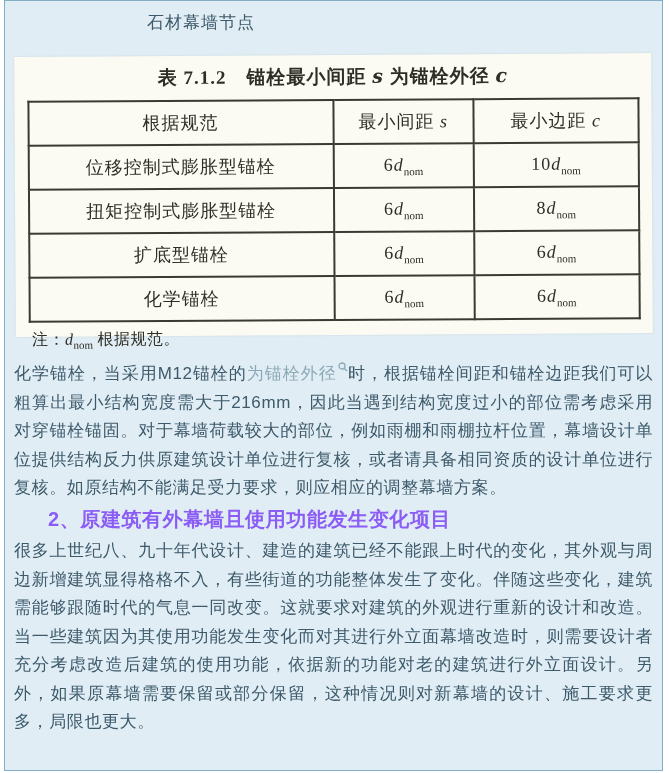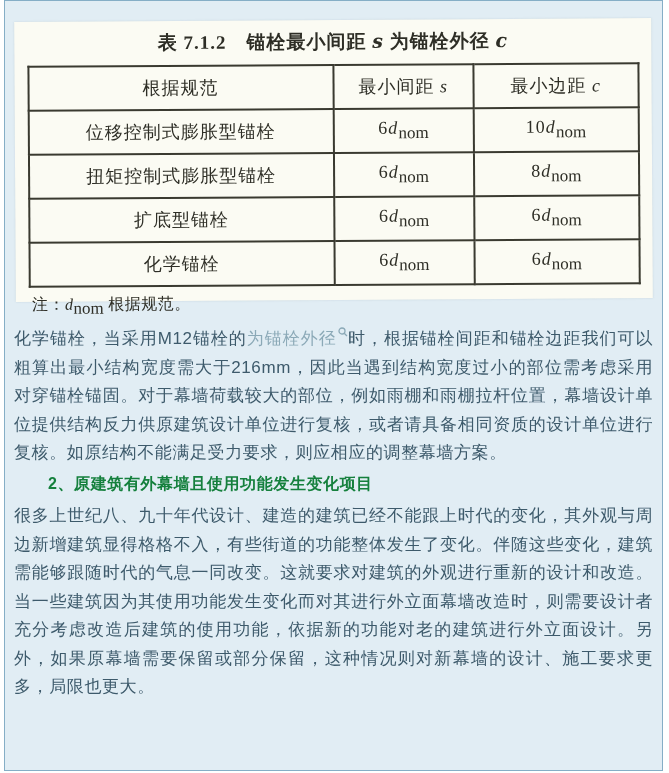--- a/index.html
+++ b/index.html
@@ -38,24 +38,24 @@
     white-space: nowrap;
   }
   .magnifier {
     position: relative;
     top: -7px;
     margin-left: 1px;
   }
   .heading2 {
     margin: 2px 9px 0 9px;
     text-indent: 34px;
-    font-size: 16px;
+    font-size: 20px;
     line-height: 28.5px;
     font-weight: bold;
-    color: #15803d;
+    color: #8b5cf6;
     letter-spacing: 0.6px;
   }
   
   .scan {
     margin: 19px auto 0 auto;
     width: 637px;
     height: 280px;
     background: #fbfbf3;
     transform: rotate(-0.35deg);
     padding-top: 9px;
@@ -82,35 +82,36 @@
     height: 44px;
     font-size: 18px;
     font-weight: normal;
     letter-spacing: 1px;
   }
   .anchor-table col.c1 { width: 50%; }
   .anchor-table col.c2 { width: 23%; }
   .anchor-table col.c3 { width: 27%; }
   .anchor-table i, .scan-note i { font-style: italic; }
   .anchor-table sub, .scan-note sub {
-    font-size: 17px;
+    font-size: 11px;
     vertical-align: sub;
     letter-spacing: 0;
   }
   .scan-note {
     margin: 7px 0 0 16px;
     font-size: 16px;
     letter-spacing: 0.5px;
   }
 </style>
 </head>
 <body>
 
 <div class="frame">
 
+  <div class="article-title">石材幕墙节点</div>
 
 
   <div class="scan">
     <div class="scan-caption"><span>表 7.1.2　锚栓最小间距 </span><i>s</i><span> 为锚栓外径 </span><i>c</i></div>
 
     <table class="anchor-table">
       <colgroup>
           <col class="c1">
           <col class="c2">
           <col class="c3">

